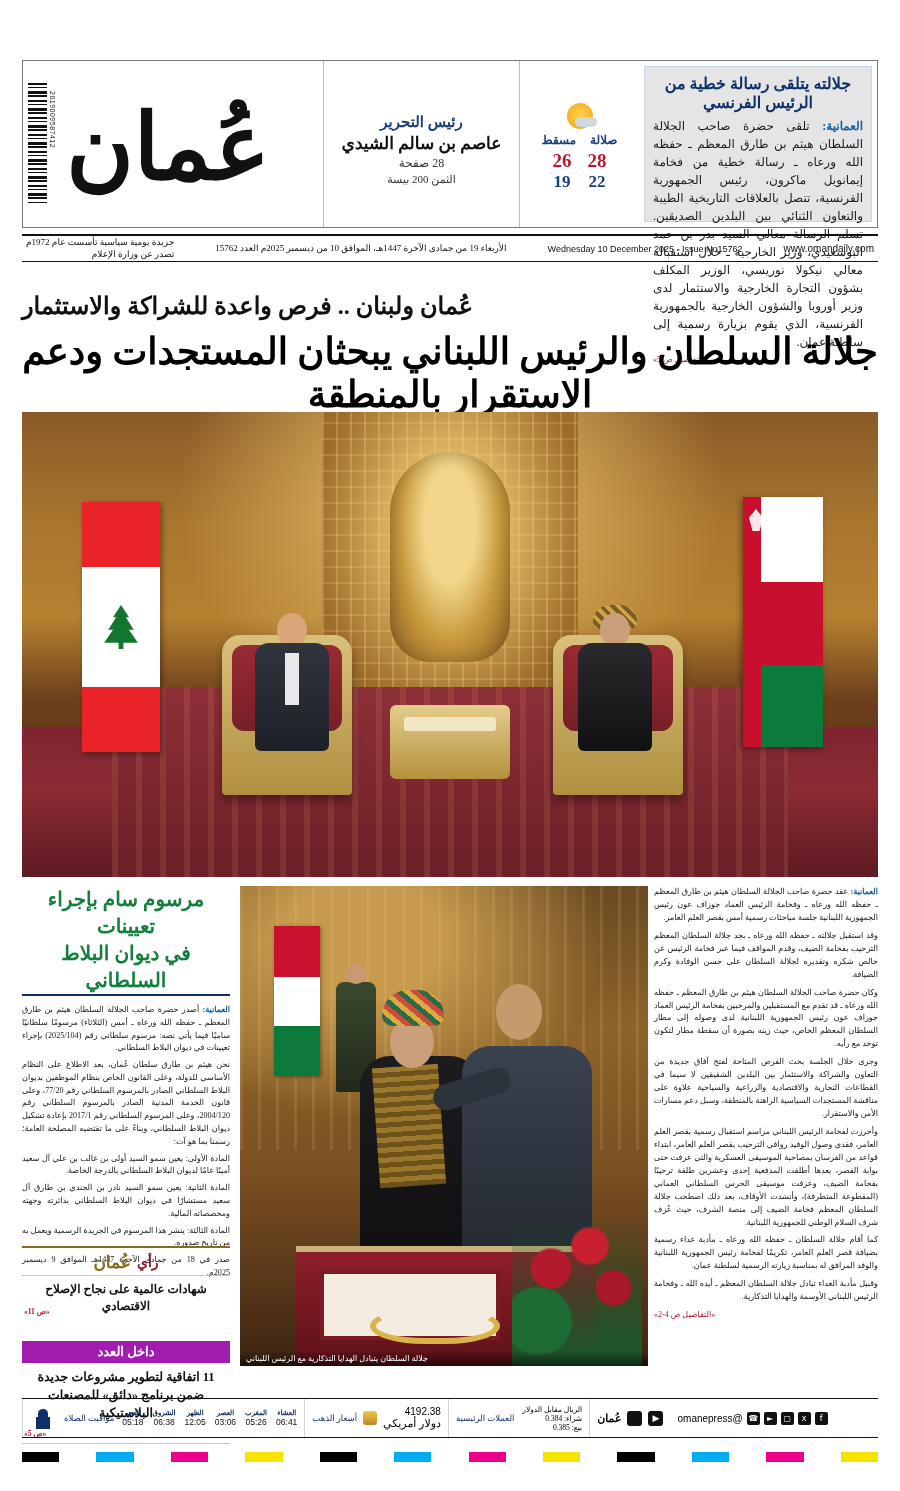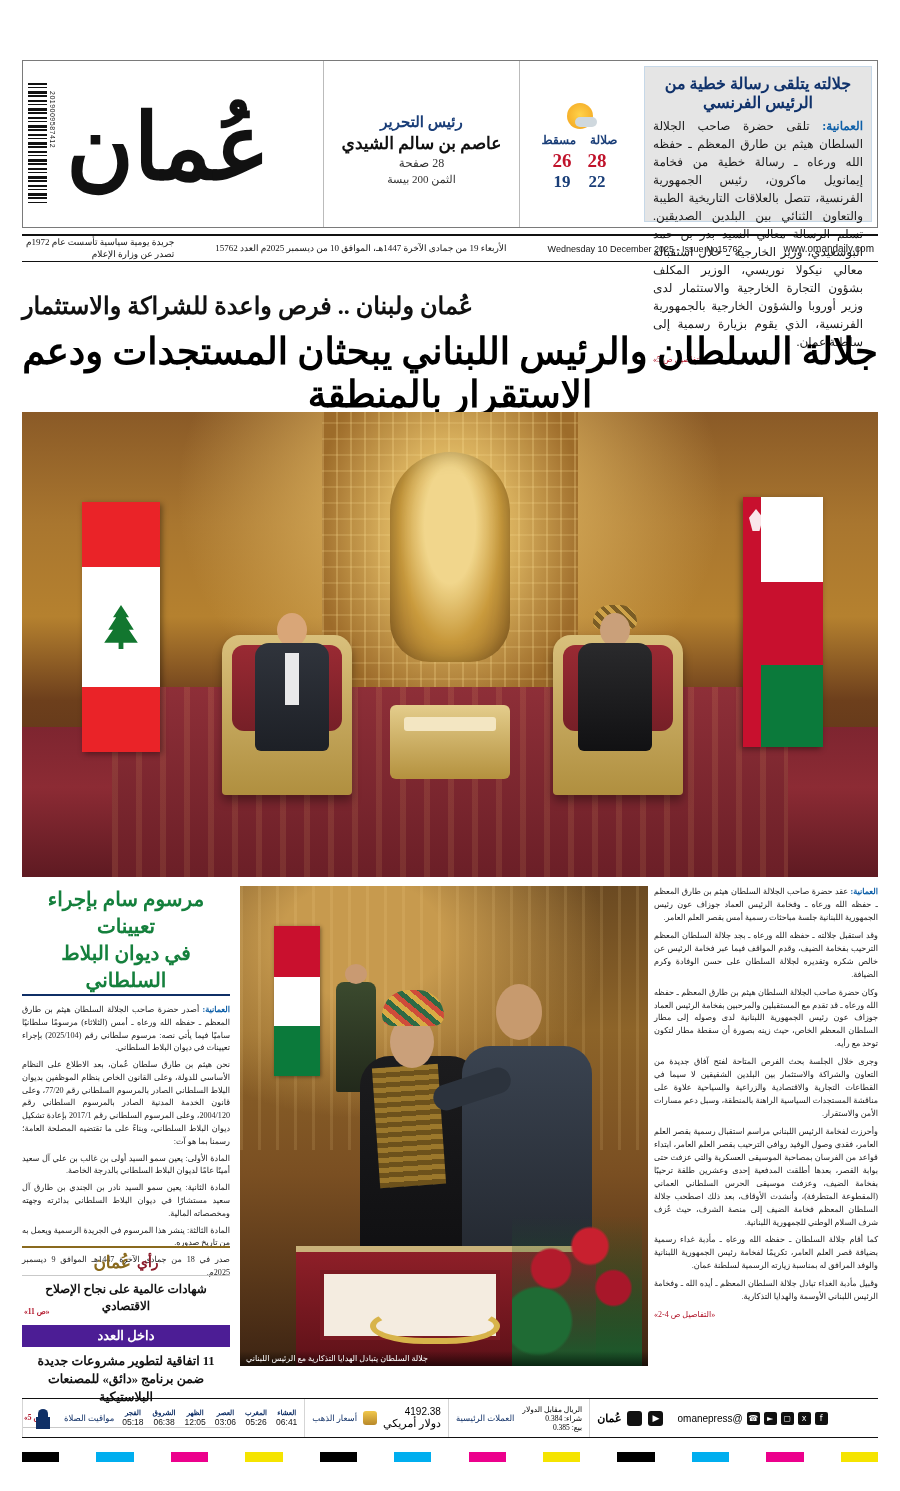--- a/index.html
+++ b/index.html
@@ -315,22 +315,22 @@
     padding:5px 2px 6px 2px;
     text-align:center;
     font-size:12px; font-weight:bold; color:#111; line-height:1.4;
     position:relative;
   }
   .pgtag{
     position:absolute; left:2px; bottom:3px;
     font-size:7.5px; color:#b01126;
   }
   .inside-head{
-    background:#4c1d95; color:#fff; text-align:center;
-    font-size:13px; font-weight:bold; padding:3px 0; margin-top:4px;
+    background:#a21caf; color:#fff; text-align:center;
+    font-size:13px; font-weight:bold; padding:3px 0; margin-top:20px;
   }
 
   
   .photo2{
     position:absolute; left:240px; top: 886px; width: 408px; height: 480px;
     overflow:hidden; background:#5a3a1e;
   }
   .p2bg{ position:absolute; inset:0;
     background: linear-gradient(to bottom,#6b4a22 0%,#8d6429 30%,#7a4f22 60%,#3d2413 100%);
   }

